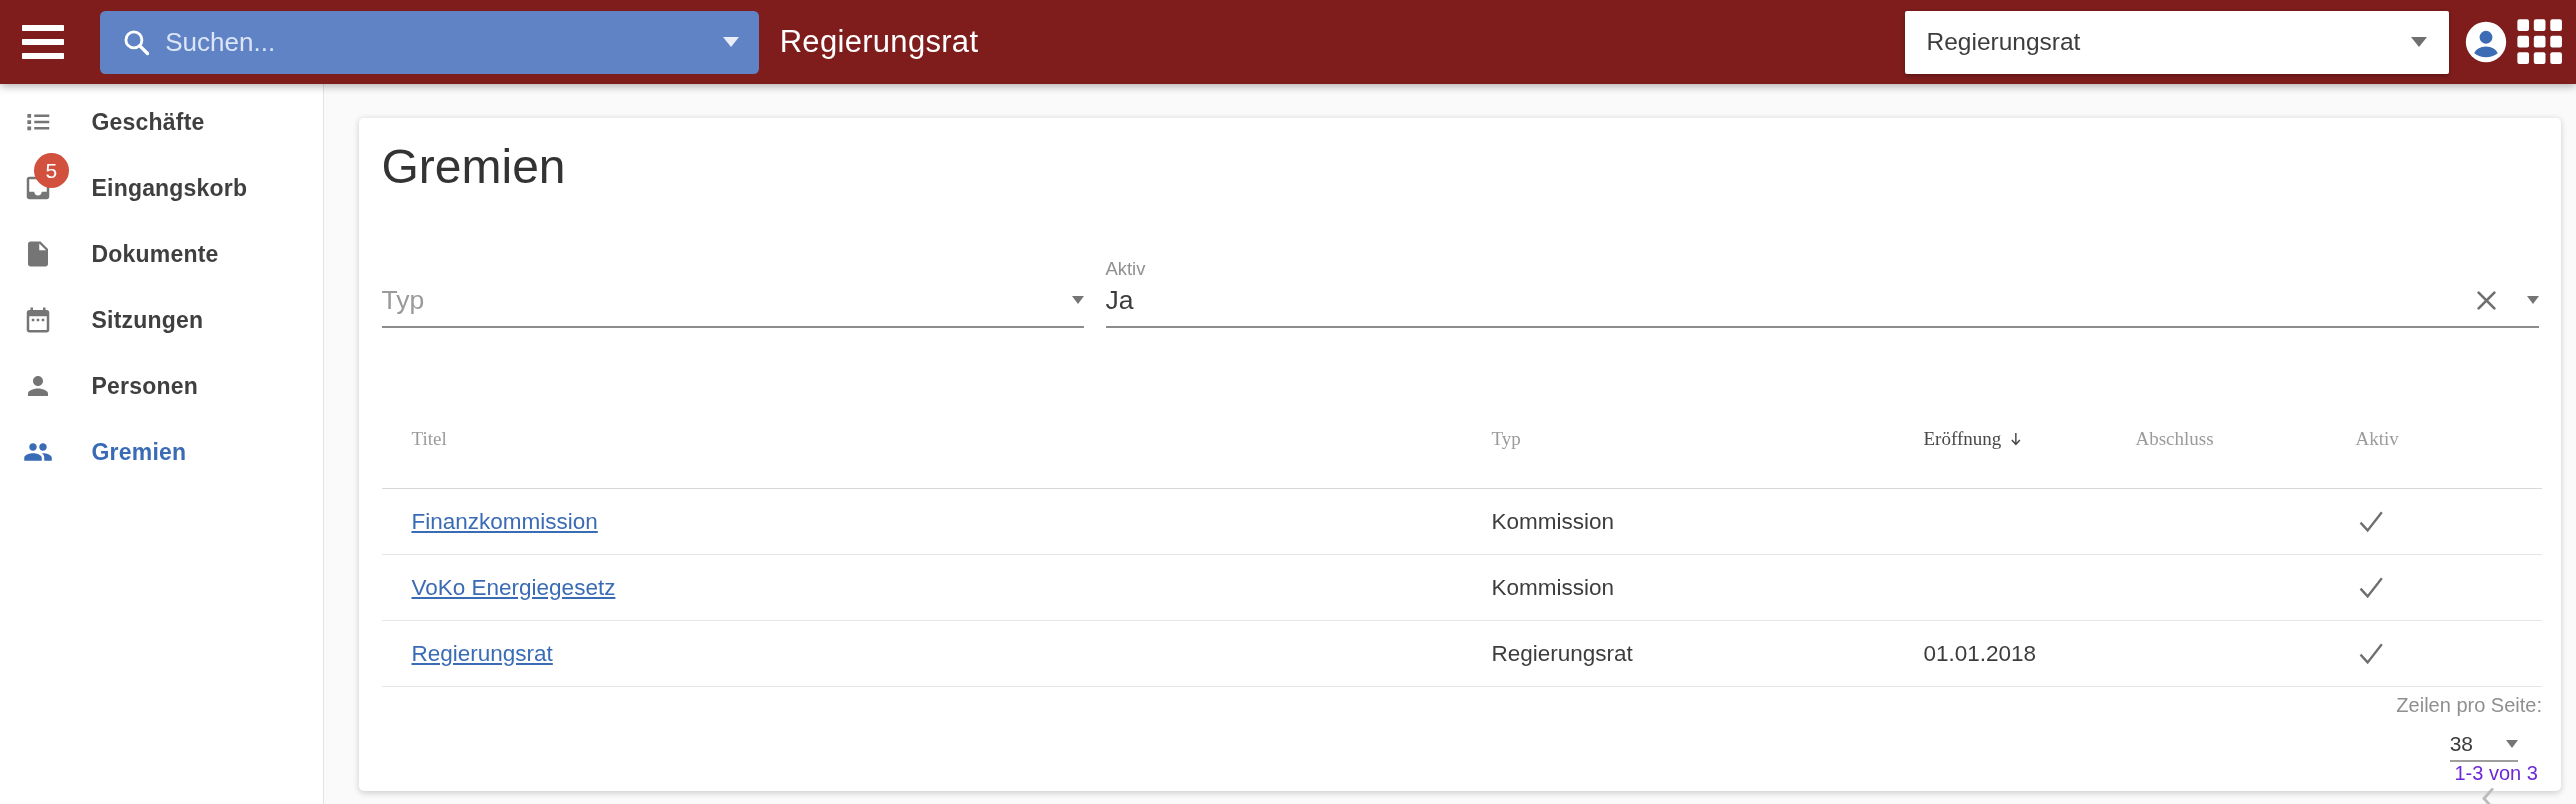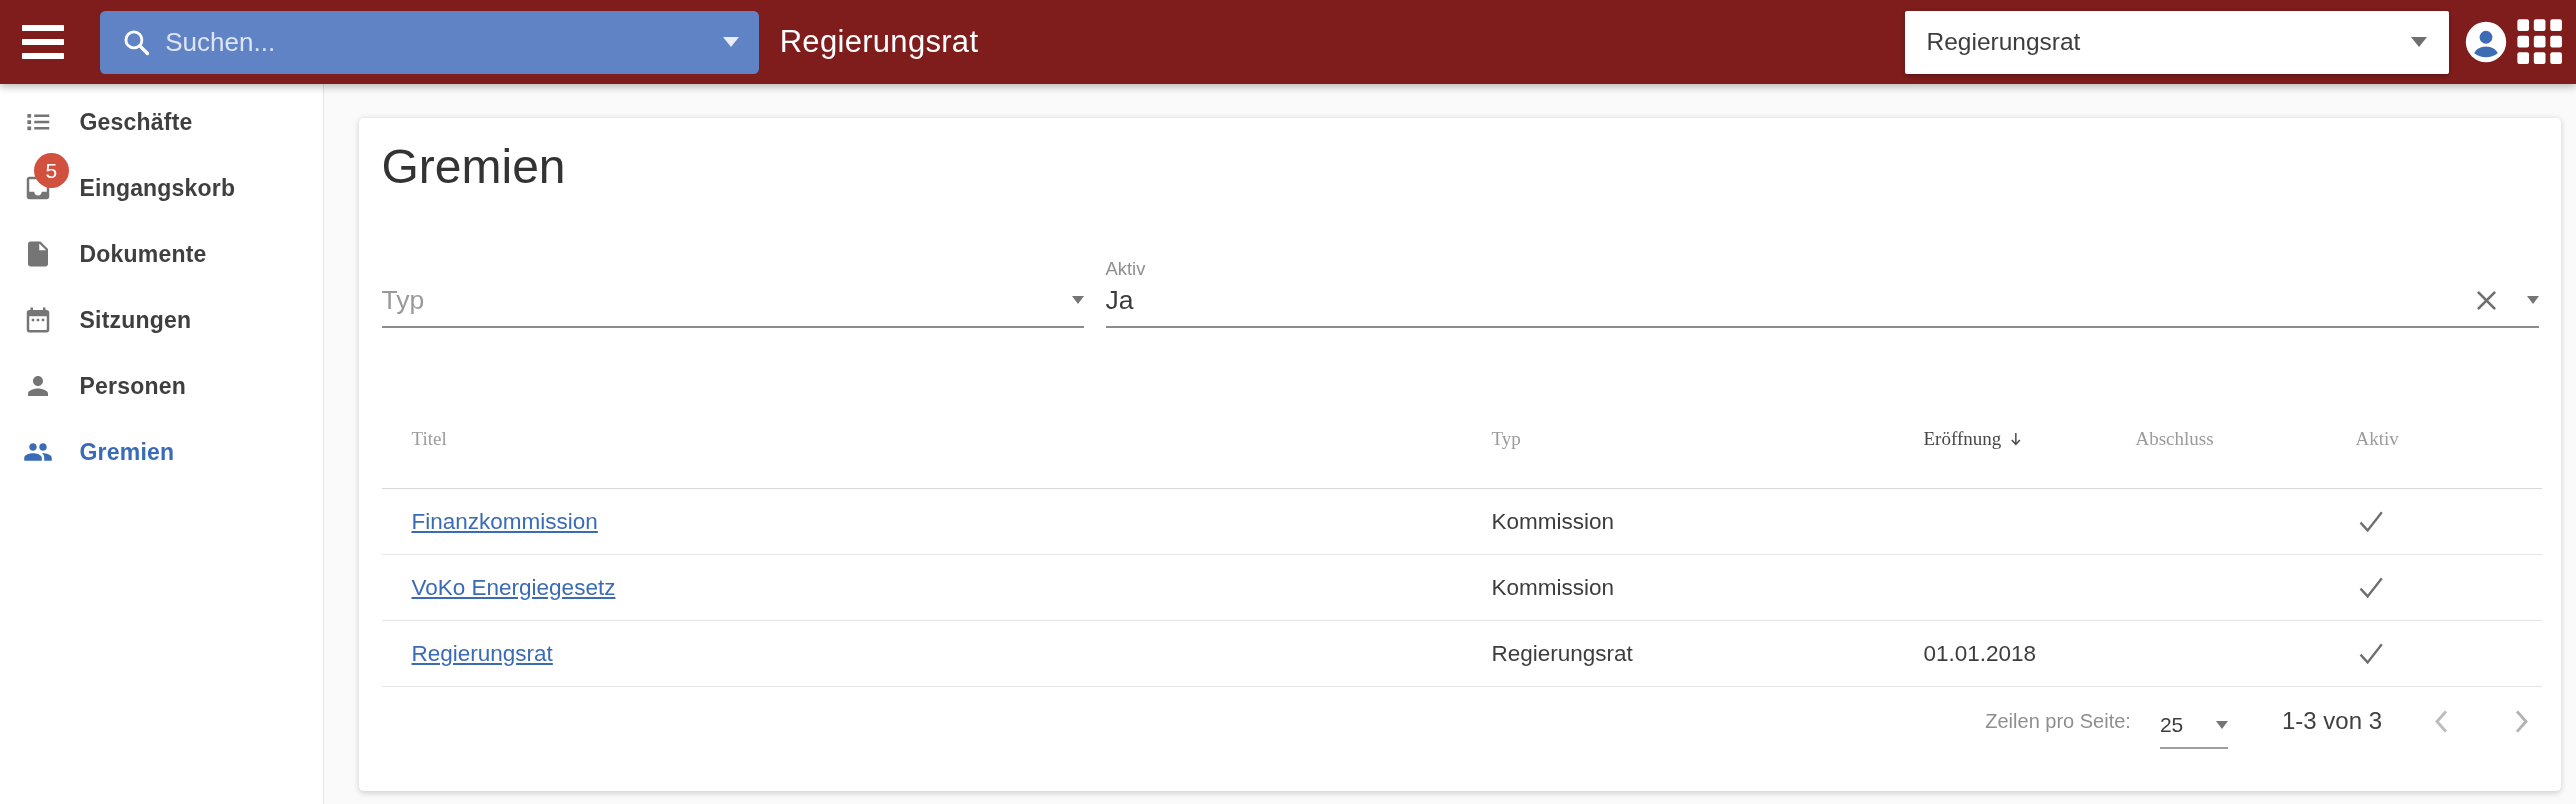--- a/index.html
+++ b/index.html
@@ -34,21 +34,21 @@
   .context-select .value { font-size:24.5px; color:#3d3d3d; flex:1; }
   .account-btn { width:53px; height:53px; }
   .apps-btn { width:54px; height:54px; margin-right:9.5px; }
 
   
   .sidebar { position:absolute; left:0; top:84px; width:324px; bottom:0; background:#ffffff;
              border-right:1.4px solid #e3e3e3; padding-top:5.4px; }
   .nav-item { height:66px; display:flex; align-items:center; padding-left:22.5px; cursor:pointer;
               color:#757575; }
   .nav-item .nav-icon { width:30px; height:30px; margin-right:27px; position:relative; flex:0 0 auto; }
-  .nav-item .nav-label { font-size:23px; font-weight:700; color:#3f3f3f; letter-spacing:0.2px; }
+  .nav-item .nav-label { font-size:23px; font-weight:700; color:#3f3f3f; letter-spacing:0.2px;margin-left:12px; }
   .nav-item.active { color:#3a6bb5; }
   .nav-item.active .nav-label { color:#3a6bb5; }
   .badge { position:absolute; top:-20.4px; right:-16.3px; min-width:35px; height:35px; border-radius:17.7px;
            background:#d2503e; color:#ffffff; font-size:21px; display:flex; align-items:center;
            justify-content:center; font-weight:400; }
 
   
   .card { position:absolute; left:359px; top:118px; width:2202px; height:673px; background:#ffffff;
           border-radius:4.8px; box-shadow:0 1.4px 6.8px rgba(0,0,0,0.18); z-index:1; }
   .page-title { position:absolute; left:22.5px; top:17.7px; font-size:48px; font-weight:400;
@@ -76,27 +76,27 @@
   .thead { height:99px; border-bottom:1.4px solid #d8d8d8; }
   .thead .th { font-size:19px; color:#9b9b9b; cursor:pointer; display:flex; align-items:center;font-family:Liberation Serif, serif; }
   .thead .th.sorted { color:#484848; }
   .sort-arrow { margin-left:5.4px; }
   .tr { height:66px; border-bottom:1.4px solid #e6e6e6; }
   .td { font-size:22.5px; color:#3d3d3d; }
   .td a { color:#3a6bb5; text-decoration:underline; cursor:pointer; }
   .check { display:flex; align-items:center; }
 
   
-  .pagination { position:absolute; right:19px; top:576px; height:54px; display:flex; align-items:center; }
+  .pagination { position:absolute; right:19px; top:576px; height:54px; display:flex; align-items:center;flex-direction:column; }
   .pg-label { font-size:20px; color:#8f8f8f; }
   .rows-select { margin-left:29px; width:68px; height:41px; display:flex; align-items:center;
                  justify-content:space-between; border-bottom:2px solid #9e9e9e; cursor:pointer;
                  margin-top:15px; padding-bottom:4.1px; }
   .rows-select .value { font-size:21px; color:#3c3c3c; }
-  .pg-range { margin-left:54px; font-size:24px; color:#404040; }
+  .pg-range { margin-left:54px; font-size:20px; color:#6d28d9; }
   .pg-chevron { width:41px; height:41px; margin-left:39px; }
 </style>
 </head>
 <body>
 
 <div class="screen">
 
   <div class="header">
     <button class="icon-btn hamburger">
       <span class="bars">
@@ -287,21 +287,21 @@
           <svg width="31" height="26" viewBox="0 0 24 20">
             <polyline points="3.5,10.5 9,16.5 20,2.5" fill="none" stroke="#6e6e6e" stroke-width="1.8"></polyline>
           </svg>
         </span>
       </div>
     </div>
 
     <div class="pagination">
       <span class="pg-label">Zeilen pro Seite:</span>
       <span class="rows-select">
-        <span class="value">25</span>
+        <span class="value">38</span>
         <span class="caret small"></span>
       </span>
       <span class="pg-range">1-3 von 3</span>
       <button class="icon-btn pg-chevron">
         <svg width="23" height="27" viewBox="0 0 18 24">
           <polyline points="13,3 5,12 13,21" fill="none" stroke="#bcbcbc" stroke-width="2.6"></polyline>
         </svg>
       </button>
       <button class="icon-btn pg-chevron">
         <svg width="23" height="27" viewBox="0 0 18 24">

